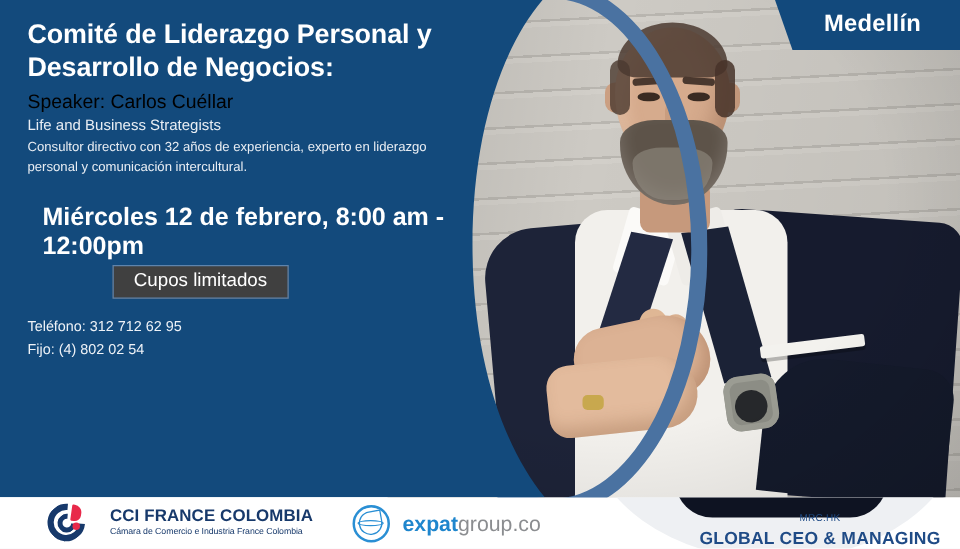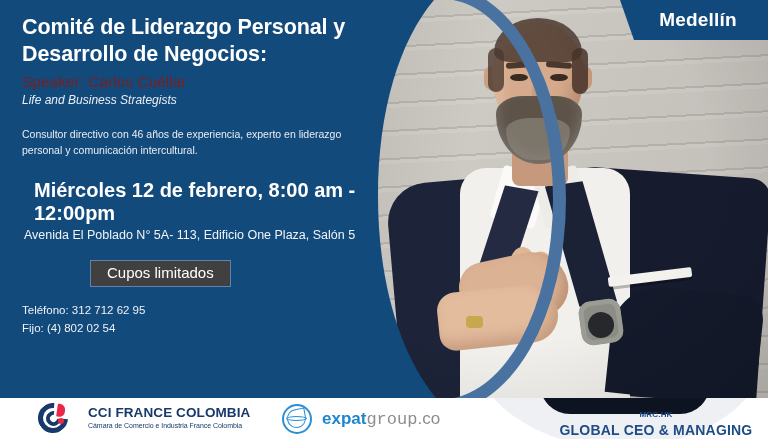--- a/index.html
+++ b/index.html
@@ -278,26 +278,25 @@
     font-size: 20px;
     font-weight: normal;
     line-height: 1.26;
     margin: 0 0 22px 0;
     color: #f2f5f9;
     white-space: pre-line;
   }
   .speaker-name {
     font-size: 15.5px;
     margin: 0 0 2px 0;
-    color: #7f1d1d;
+    color: #000000;
   }
   .speaker-role {
     font-size: 12px;
-    font-style: italic;
-    margin: 0 0 20px 0;
+    margin: 0 0 4px 0;
     color: #e9eef4;
   }
   .bio {
     font-size: 10.5px;
     line-height: 1.5;
     margin: 0 0 20px 0;
     color: #e8edf3;
     white-space: pre-line;
   }
   .date-line {
@@ -434,32 +433,32 @@
     position: absolute;
     left: 3px; top: 3px;
     width: 19px; height: 19px;
     border: 1.5px solid #2a8fd4;
     border-radius: 50% 0 50% 50%;
     transform: rotate(-10deg);
     box-sizing: border-box;
   }
   .expat-word { font-size: 17px; line-height: 1; }
   .expat-word .e1 { color: #1f86cd; font-weight: bold; }
-  .expat-word .e2 { color: #8b8d90; font-family: Liberation Mono, monospace; }
+  .expat-word .e2 { color: #8b8d90; }
   .expat-word .e3 { color: #8b8d90; }
 
   
   .mrc {
     position: absolute;
     left: 556px; top: 12px;
     width: 200px;
     text-align: center;
     color: #1f4b86;
   }
-  .mrc-1 { font-size: 8px; font-weight: bold; letter-spacing: .2px; }
+  .mrc-1 { font-size: 8px; font-weight: normal; letter-spacing: .2px; }
   .mrc-2 { font-size: 14px; font-weight: bold; letter-spacing: .2px; margin-top: 3px; }
 </style>
 </head>
 <body>
 
 <div id="poster">
 
   <div class="photo-layer">
     <div class="wall"></div>
     <div class="wall-shade"></div>
@@ -506,25 +505,24 @@
   <div class="medellin-badge">
     <span>Medellín</span>
   </div>
 
   <div class="content">
     <div class="title-main">Comité de Liderazgo Personal  y
 Desarrollo  de Negocios:</div>
 
     <div class="speaker-name">Speaker: Carlos Cuéllar</div>
     <div class="speaker-role">Life and Business Strategists</div>
-    <div class="bio">Consultor directivo con 46 años de experiencia, experto en liderazgo
+    <div class="bio">Consultor directivo con 32 años de experiencia, experto en liderazgo
 personal y comunicación intercultural.</div>
 
     <div class="date-line">Miércoles 12 de febrero, 8:00 am - 12:00pm</div>
-    <div class="addr-line">Avenida El Poblado N° 5A- 113, Edificio One Plaza, Salón 5</div>
 
     <div class="cupos-wrap">
       <span class="cupos">Cupos limitados</span>
     </div>
 
     <div class="contact">
       <div>Teléfono: 312 712 62 95</div>
       <div>Fijo: (4) 802 02 54</div>
     </div>
   </div>

